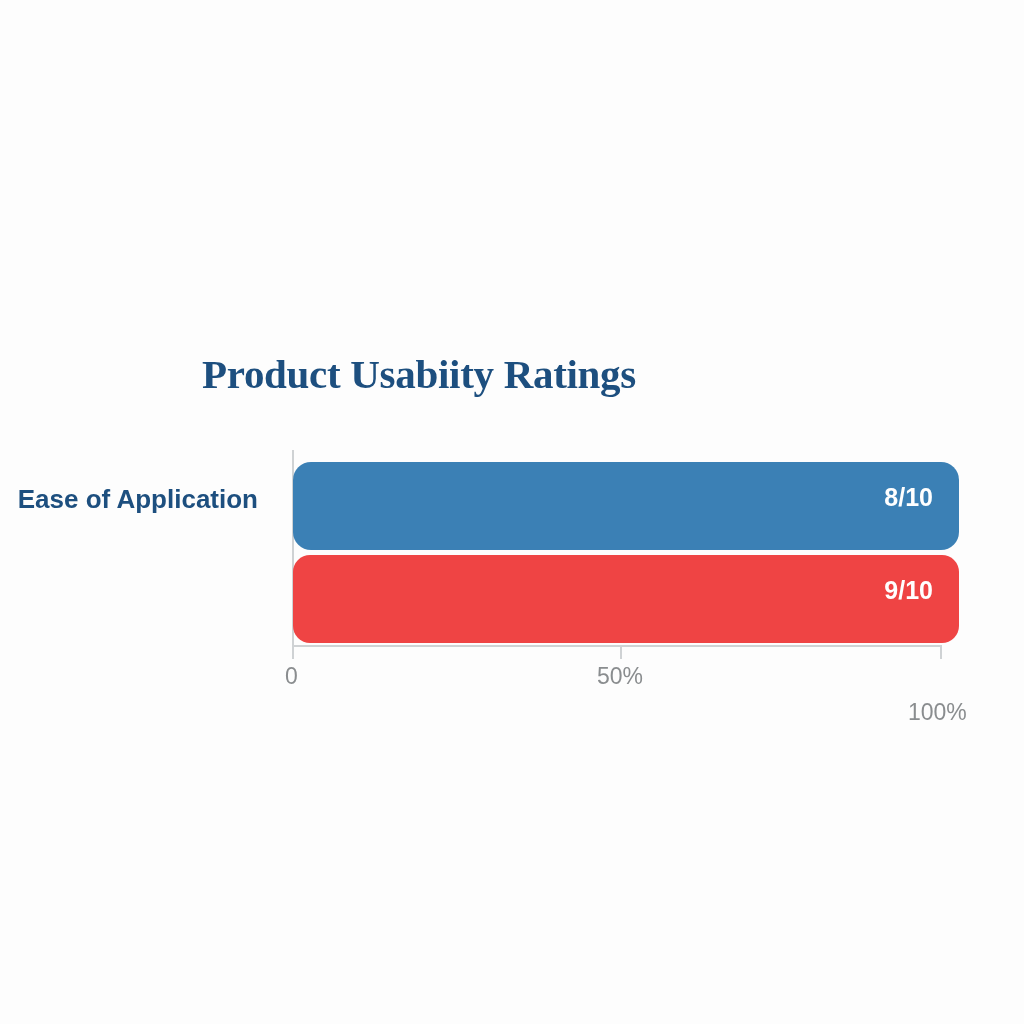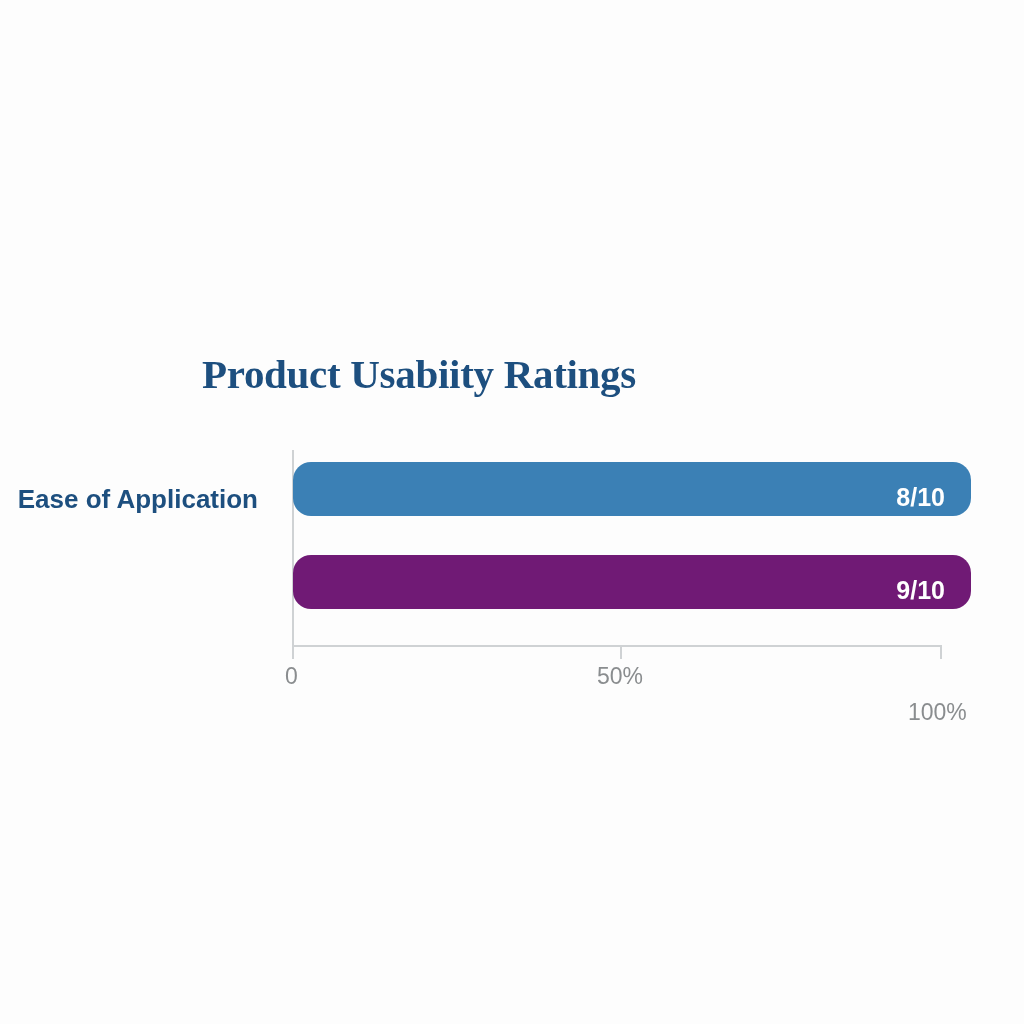--- a/index.html
+++ b/index.html
@@ -95,24 +95,23 @@
   }
 
   .bar-track {
     position: absolute;
     left: 293px;
     top: 0;
     height: 70px;
   }
 
   .bar-rect {
-    height: 54px;
+    height: 88px;
     border-radius: 18px;
     position: relative;
-    padding-left: 12px;
   }
 
   .bar-value-label {
     position: absolute;
     right: 26px;
     top: 0;
     height: 70px;
     line-height: 70px;
     font-size: 25px;
     font-weight: bold;
@@ -134,21 +133,21 @@
     <div class="bar-category-label">Ease of Application</div>
     <div class="bar-track" style="width:666px;">
       <div class="bar-rect" style="width:666px;background:#3b80b5;">
         <div class="bar-value-label">8/10</div>
       </div>
     </div>
   </div>
 
   <div class="bar-row" style="top:555px;">
     <div class="bar-track" style="width:666px;">
-      <div class="bar-rect" style="width:666px;background:#701a75;">
+      <div class="bar-rect" style="width:666px;background:#ef4444;border-radius:17px;">
         <div class="bar-value-label">9/10</div>
       </div>
     </div>
   </div>
 
   <div class="axis-tick" style="left:292px;"></div>
   <div class="axis-tick" style="left:620px;"></div>
   <div class="axis-tick" style="left:940px;"></div>
 
   <div class="tick-label" style="left:285px;">0</div>

